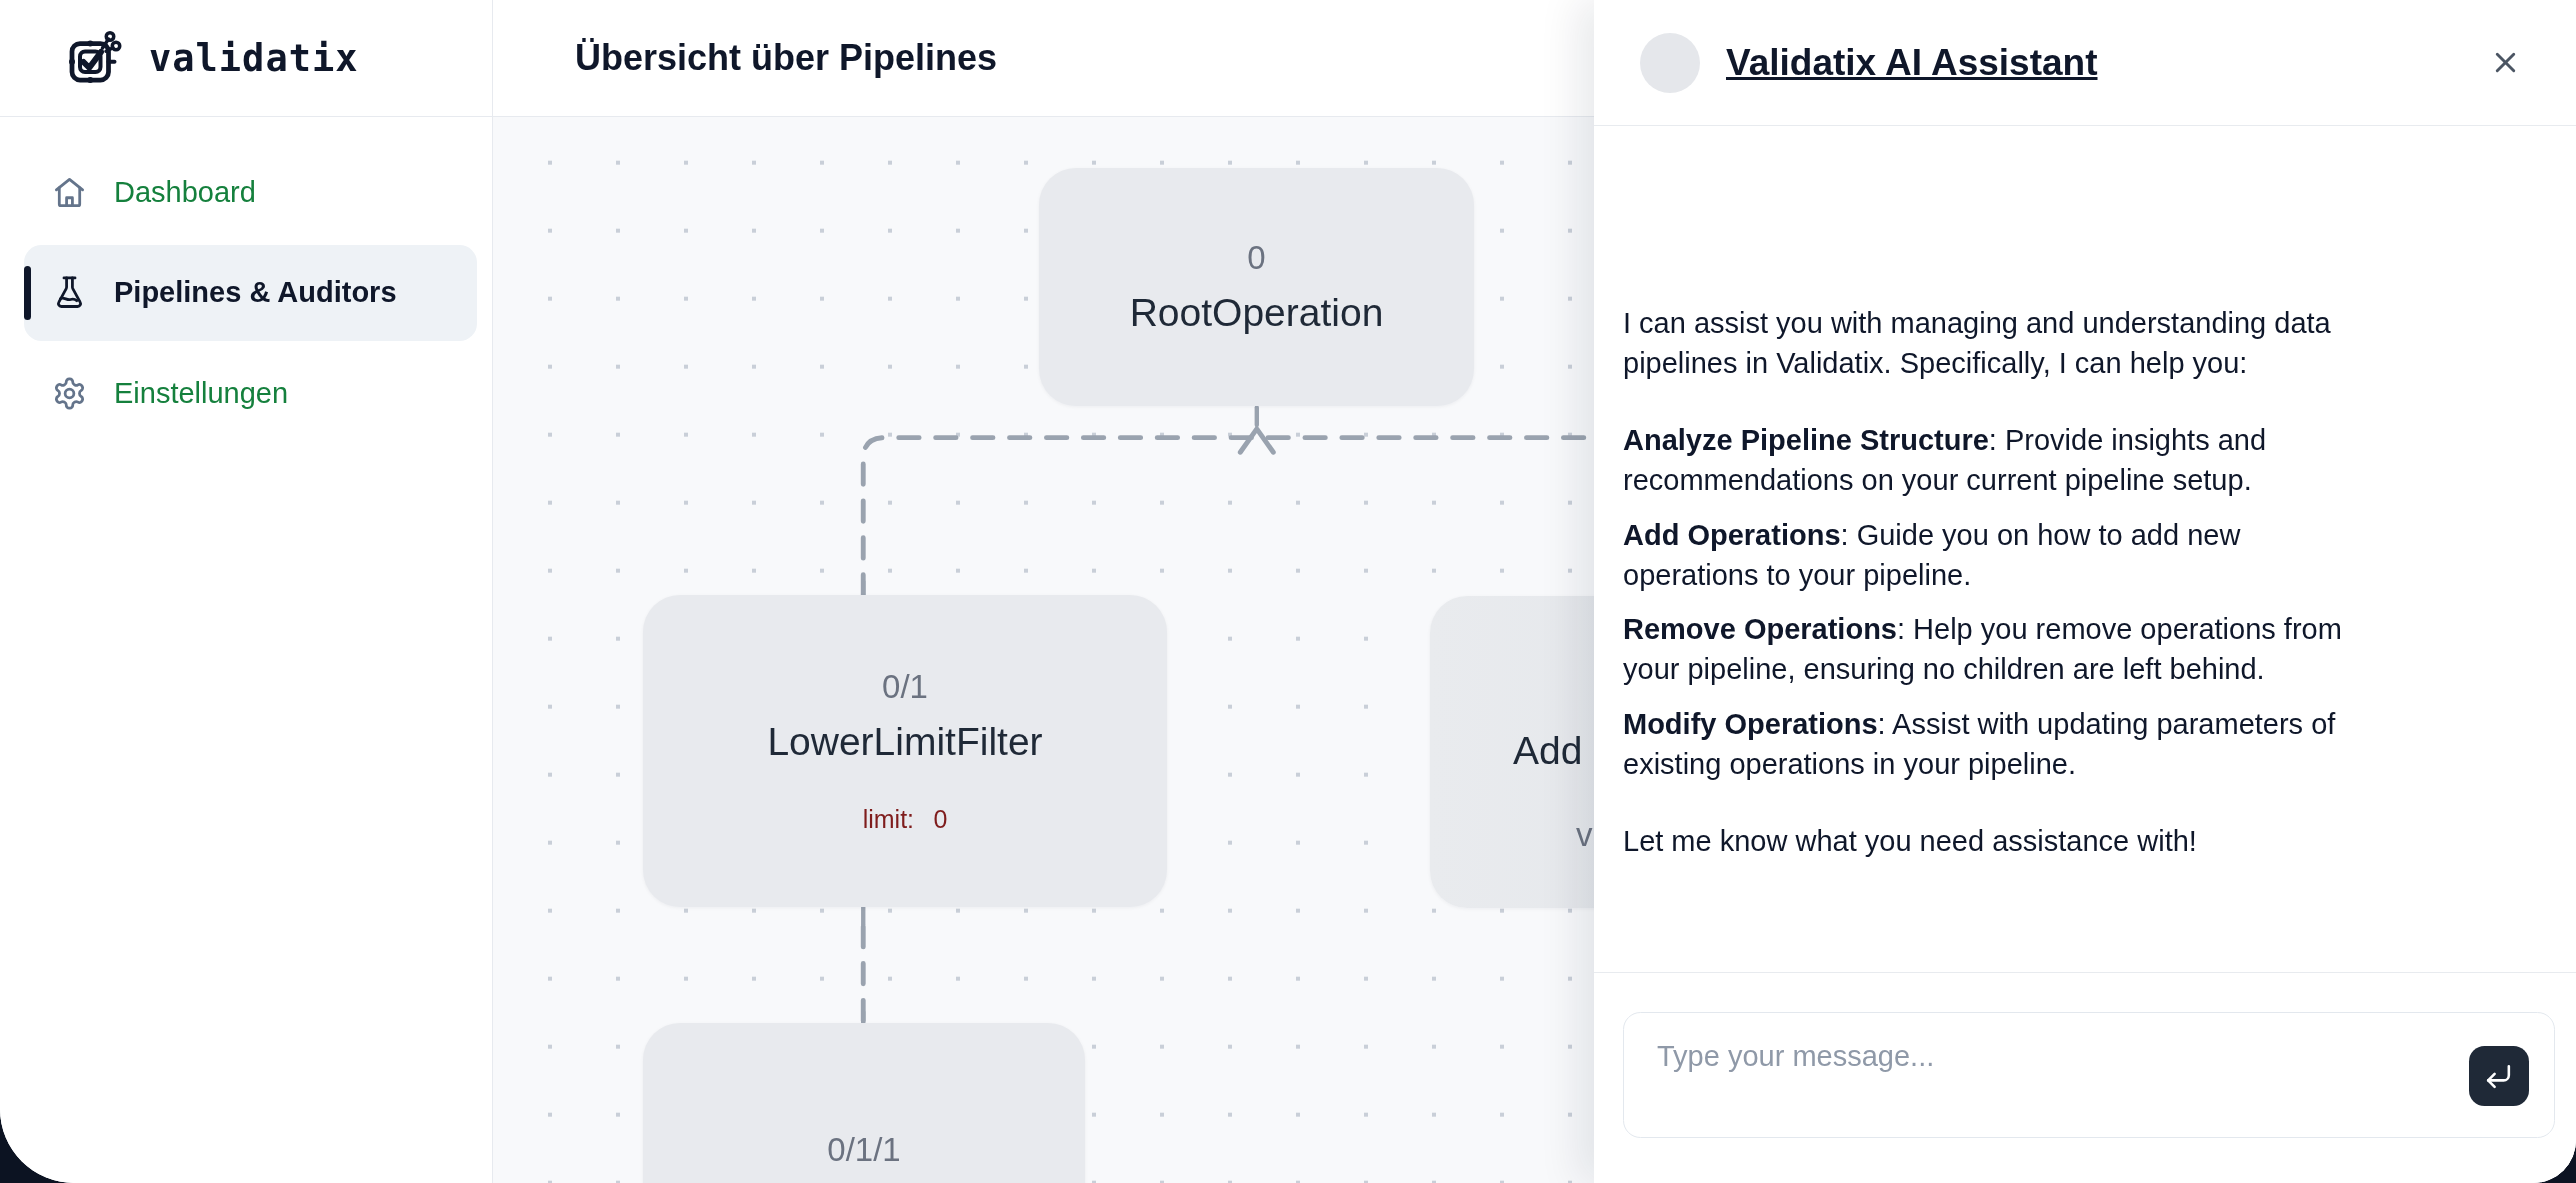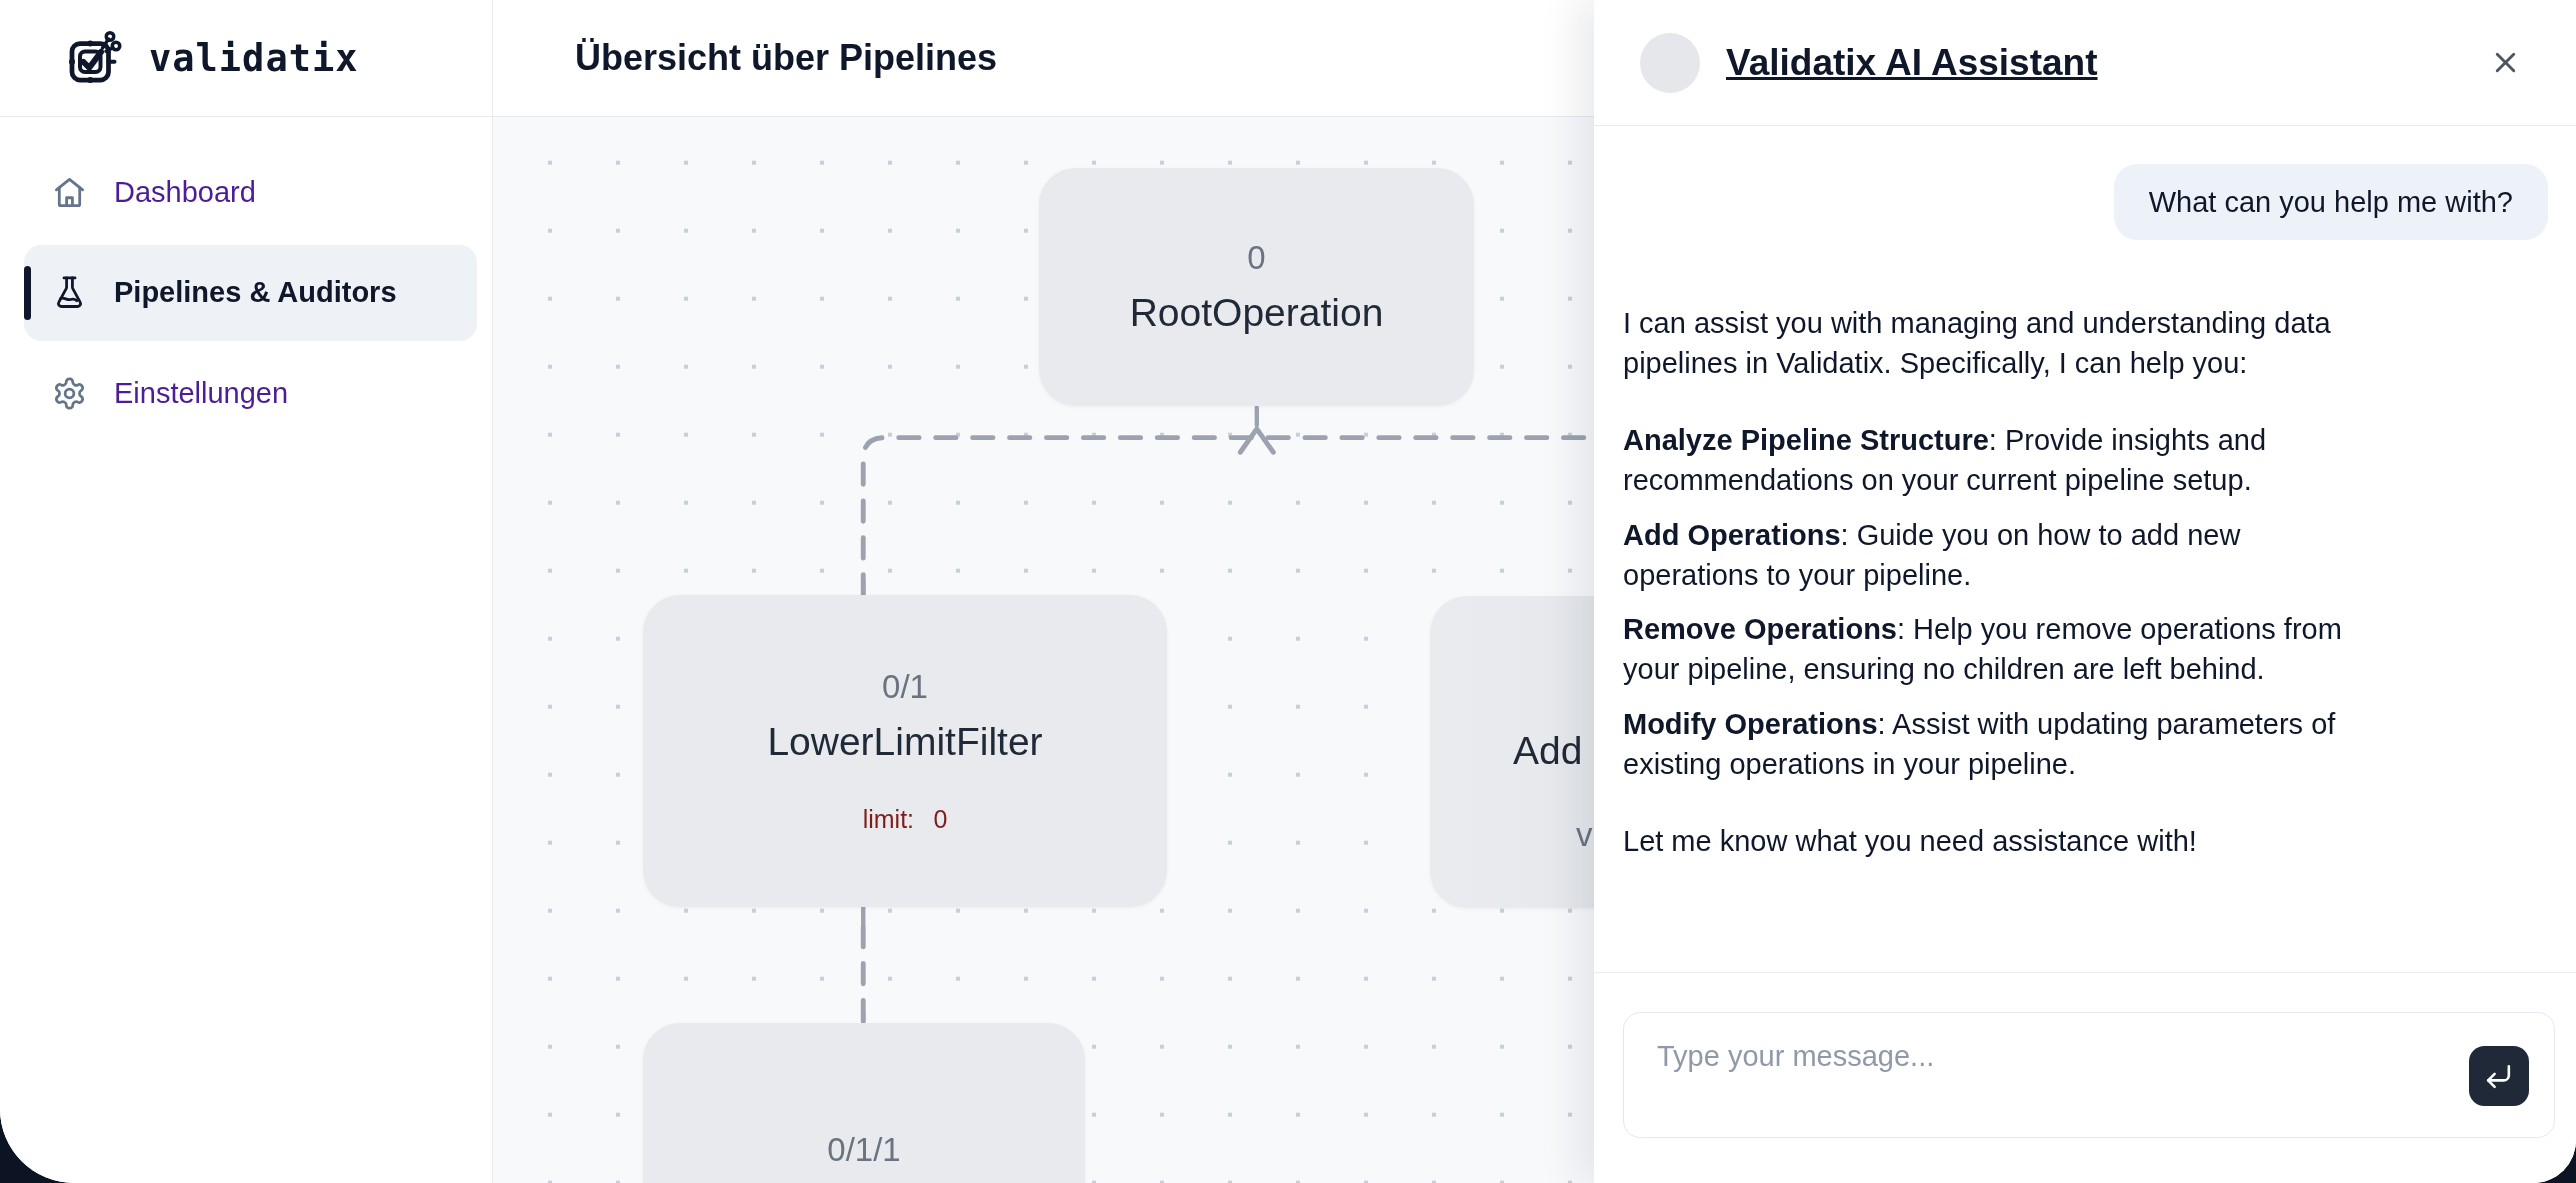--- a/index.html
+++ b/index.html
@@ -7,21 +7,21 @@
   .app{position:relative;width:2576px;height:1183px;background:#ffffff;overflow:hidden;
        border-radius:0 0 43px 74px;font-family:"Liberation Sans",sans-serif;color:#0f172a;}
 
   
   .sidebar{position:absolute;left:0;top:0;width:493px;height:100%;background:#fff;border-right:1px solid #e7eaef;}
   .logo-row{height:117px;border-bottom:1px solid #e7eaef;display:flex;align-items:center;padding-left:62px;}
   .logo-icon{width:60px;height:60px;flex:0 0 auto;}
   .logo-text{margin-left:27px;font-family:"DejaVu Sans Mono",monospace;font-weight:bold;font-size:37px;letter-spacing:1px;color:#0f172a;}
   .nav{padding-top:27px;display:flex;flex-direction:column;gap:4.9px;}
   .nav-item{position:relative;margin:0 15.5px 0 24px;height:96px;border-radius:17.5px;display:flex;align-items:center;
-            padding-left:28px;gap:27px;font-size:29px;color:#4c1d95;cursor:pointer;}
+            padding-left:28px;gap:27px;font-size:29px;color:#15803d;cursor:pointer;}
   .nav-item .nicon{width:35px;height:35px;flex:0 0 auto;}
   .nav-item.active{background:#eef2f6;color:#0f172a;font-weight:700;}
   .active-pill{position:absolute;left:0;top:50%;transform:translateY(-50%);width:6.8px;height:54px;border-radius:4.9px;background:#0f172a;}
 
   
   .topbar{position:absolute;left:493px;top:0;width:1101px;height:117px;background:#fff;border-bottom:1px solid #e7eaef;
           display:flex;align-items:center;}
   .page-title{padding-left:82px;font-size:36px;font-weight:700;color:#0f172a;}
 
   
@@ -158,21 +158,20 @@
       <span class="panel-title">Validatix AI Assistant</span>
       <button class="close-btn">
         <svg width="33" height="33" viewBox="0 0 24 24" fill="none" stroke="#4b5563" stroke-width="2.1" stroke-linecap="round">
           <line x1="6" y1="6" x2="18" y2="18"></line>
             <line x1="18" y1="6" x2="6" y2="18"></line>
         </svg>
       </button>
     </div>
 
     <div class="messages">
-      <div class="user-bubble">What can you help me with?</div>
       <div class="ai-msg">
         <p class="intro">I can assist you with managing and understanding data pipelines in Validatix. Specifically, I can help you:</p>
         <p><b>Analyze Pipeline Structure</b><span>: Provide insights and recommendations on your current pipeline setup.</span></p>
         <p><b>Add Operations</b><span>: Guide you on how to add new operations to your pipeline.</span></p>
         <p><b>Remove Operations</b><span>: Help you remove operations from your pipeline, ensuring no children are left behind.</span></p>
         <p><b>Modify Operations</b><span>: Assist with updating parameters of existing operations in your pipeline.</span></p>
         <p class="outro">Let me know what you need assistance with!</p>
       </div>
     </div>
 

